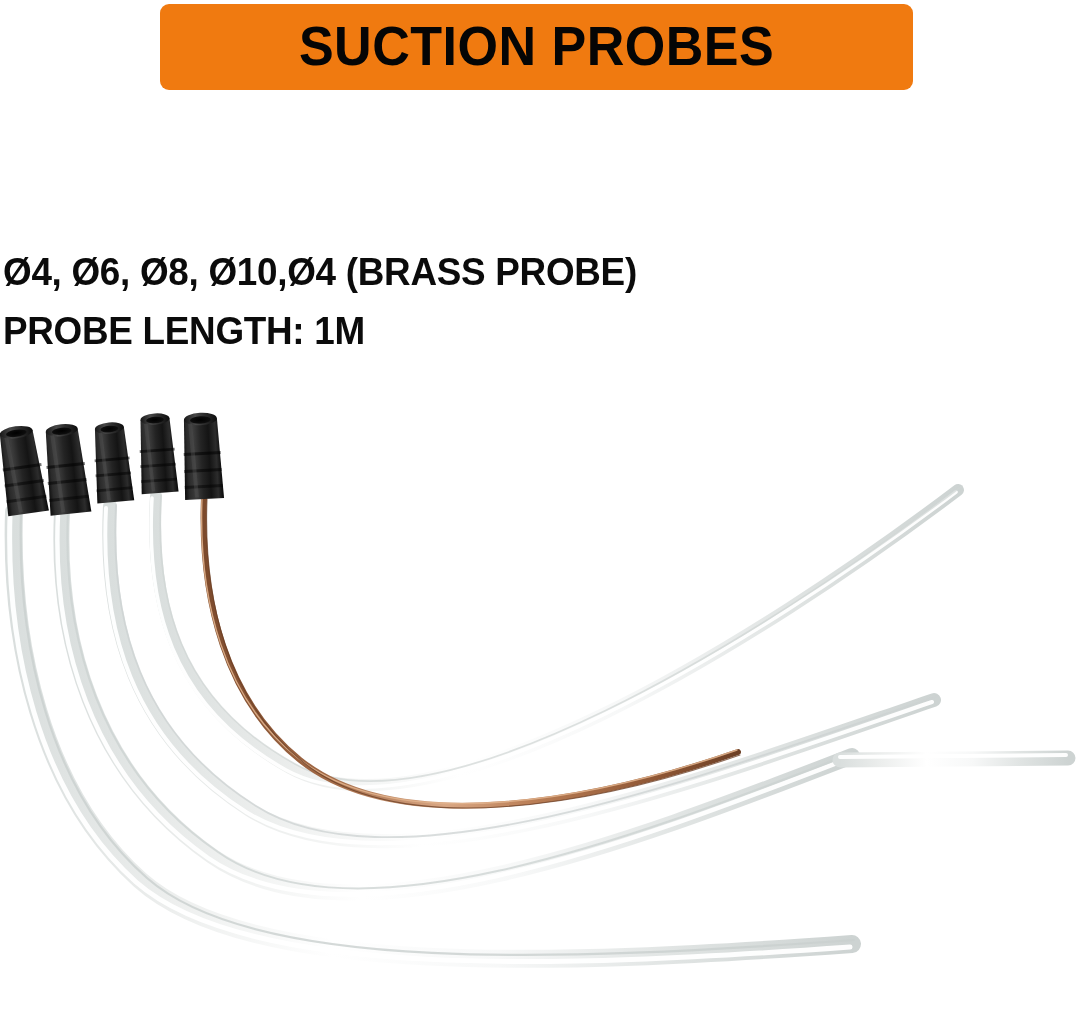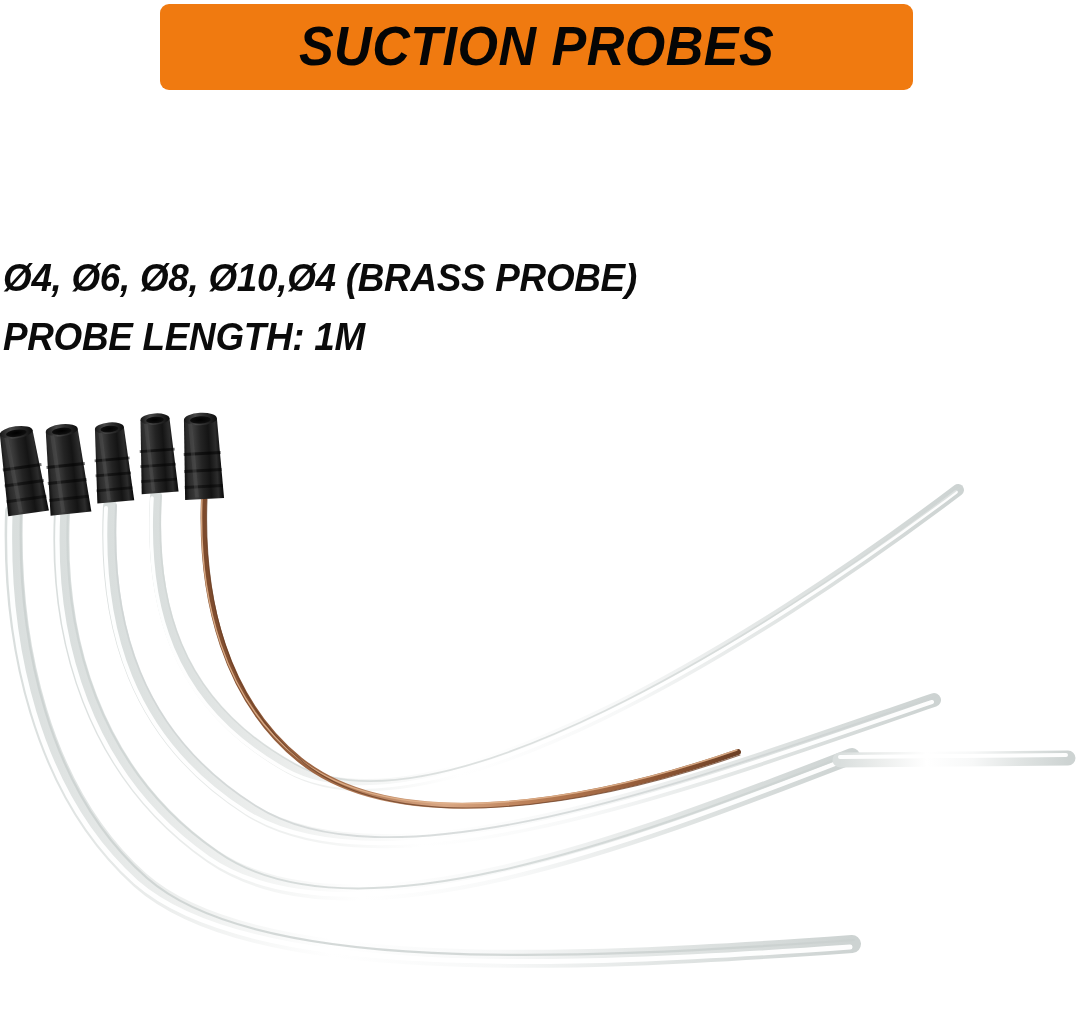--- a/index.html
+++ b/index.html
@@ -10,21 +10,20 @@
   }
   body {
     font-family: "Liberation Sans", sans-serif;
   }
   #page {
     position: relative;
     width: 1080px;
     height: 1018px;
     background: #ffffff;
     overflow: hidden;
-    font-style: italic;
   }
 
   
   #title-banner {
     position: absolute;
     left: 160px;
     top: 4px;
     width: 753px;
     height: 86px;
     background: #F07A10;
@@ -43,21 +42,21 @@
     transform: scaleX(0.93);
     transform-origin: center center;
     white-space: nowrap;
     padding-bottom: 3px;
   }
 
   
   #spec-block {
     position: absolute;
     left: 3px;
-    top: 249px;
+    top: 243px;
     width: 760px;
   }
   .spec-line {
     font-family: "Liberation Sans", sans-serif;
     font-weight: bold;
     font-size: 38px;
     line-height: 59px;
     color: #0b0b0b;
     letter-spacing: -0.3px;
     white-space: nowrap;

